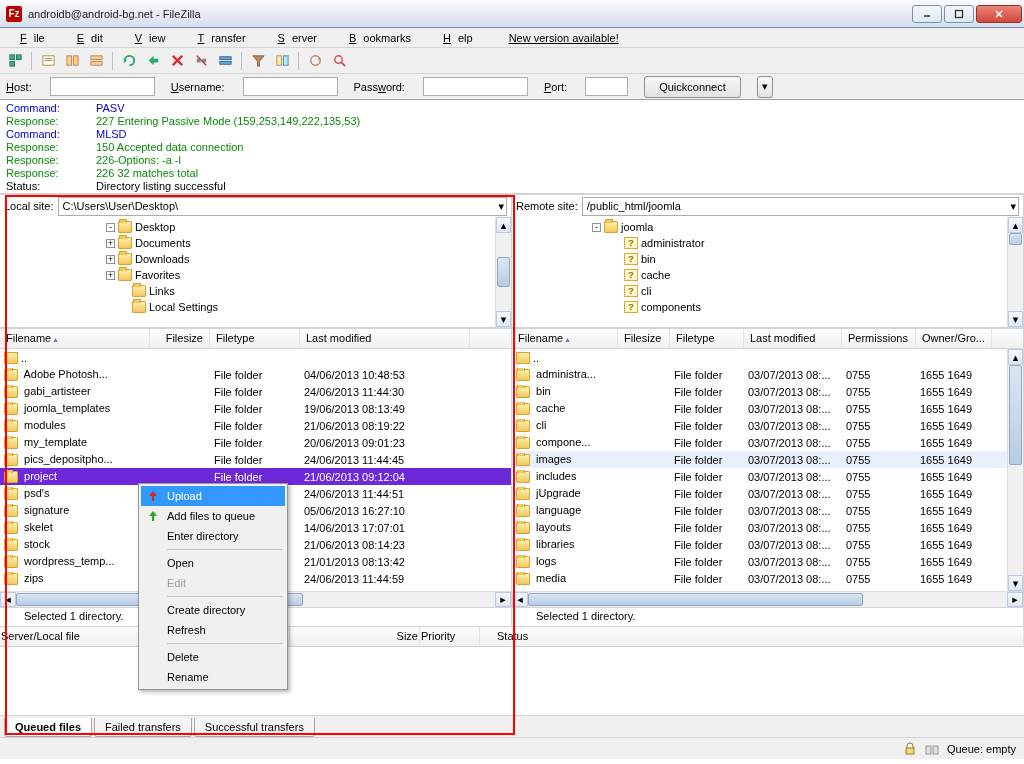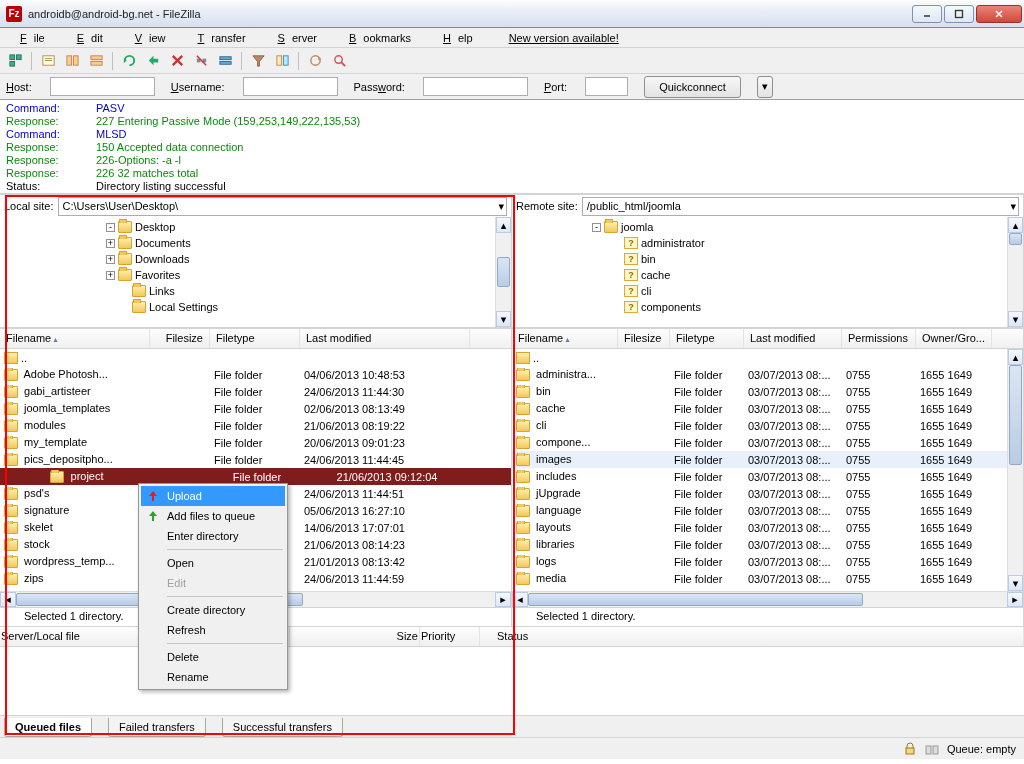--- a/index.html
+++ b/index.html
@@ -68,36 +68,36 @@
 .vscroll .btn { position:absolute; left:0; right:0; height:16px; background:linear-gradient(#f5f8fc,#dfe7f3); border:1px solid #b9cce4; display:flex;align-items:center;justify-content:center;}
 
 
 .lists { height: 298px; display: flex; border-bottom: 1px solid #d4d4d4; }
 .lists .half { width: 50%; border-right: 1px solid #d4d4d4; display: flex; flex-direction: column; position:relative;}
 .list-hdr { height: 20px; display: flex; background: linear-gradient(#fdfdfd,#f0f0f0); border-bottom: 1px solid #d4d4d4; }
 .list-hdr .col { padding: 3px 6px; border-right: 1px solid #e4e4e4; white-space:nowrap; overflow:hidden;}
 .list-hdr .sort:after { content:" ▴"; font-size:8px; color:#5a7fb4;}
 .list-body { flex: 1; overflow: hidden; position:relative;}
 .row { display: flex; align-items: center; height: 17px; padding-left: 4px; white-space:nowrap;}
-.row.sel { background: #7f1d1d; color: #fff; text-align: center; }
+.row.sel { background: #6d28d9; color: #fff; }
 .row.hov { background: #e8f0fb; }
 .row .cell { overflow: hidden; padding-right:4px;}
 .updir { width:14px; height:12px; background:linear-gradient(#fef1ad,#f2c75f); border:1px solid #d5a431; margin-right:3px; }
 
 
 .list-status { height: 19px; border-top: 1px solid #d4d4d4; padding: 2px 24px; background:#fff;}
 
 
 .queue-hdr { height: 20px; display: flex; background: linear-gradient(#fdfdfd,#f0f0f0); border-bottom: 1px solid #d4d4d4; }
 .queue-hdr .col { padding: 3px 1px; border-right: 1px solid #e4e4e4; }
 .queue-body { flex:1; background:#fff; }
 
 
 .qtabs { height: 22px; display: flex; background: #f0f0f0; border-top: 1px solid #d4d4d4; padding-left:4px; align-items:flex-end;}
-.qtab { padding: 3px 10px; border: 1px solid #aca899; border-top:none; background: #f4f4f4; margin-right:16px; border-radius: 0 0 3px 3px; }
+.qtab { padding: 3px 10px; border: 1px solid #aca899; border-top:none; background: #f4f4f4; margin-right:2px; border-radius: 0 0 3px 3px; }
 .qtab.active { background:#fff; font-weight:bold; }
 
 
 .statusbar { height:22px; background:#f0f0f0; border-top:1px solid #d4d4d4; display:flex; align-items:center; justify-content:flex-end; padding-right:8px; gap:8px;}
 .statusbar .led { width:14px; height:14px; }
 
 
 .red-box { position: absolute; border: 2px solid #ff0000; pointer-events: none; }
 
 
@@ -417,21 +417,21 @@
         <div class="row">
           <span class="cell lw-name"><span class="folder-ico" style="display:inline-block;vertical-align:middle"></span> gabi_artisteer</span>
           <span class="cell lw-size"></span>
           <span class="cell lw-type">File folder</span>
           <span class="cell lw-mod">24/06/2013 11:44:30</span>
         </div>
         <div class="row">
           <span class="cell lw-name"><span class="folder-ico" style="display:inline-block;vertical-align:middle"></span> joomla_templates</span>
           <span class="cell lw-size"></span>
           <span class="cell lw-type">File folder</span>
-          <span class="cell lw-mod">02/06/2013 08:13:49</span>
+          <span class="cell lw-mod">19/06/2013 08:13:49</span>
         </div>
         <div class="row">
           <span class="cell lw-name"><span class="folder-ico" style="display:inline-block;vertical-align:middle"></span> modules</span>
           <span class="cell lw-size"></span>
           <span class="cell lw-type">File folder</span>
           <span class="cell lw-mod">21/06/2013 08:19:22</span>
         </div>
         <div class="row">
           <span class="cell lw-name"><span class="folder-ico" style="display:inline-block;vertical-align:middle"></span> my_template</span>
           <span class="cell lw-size"></span>

